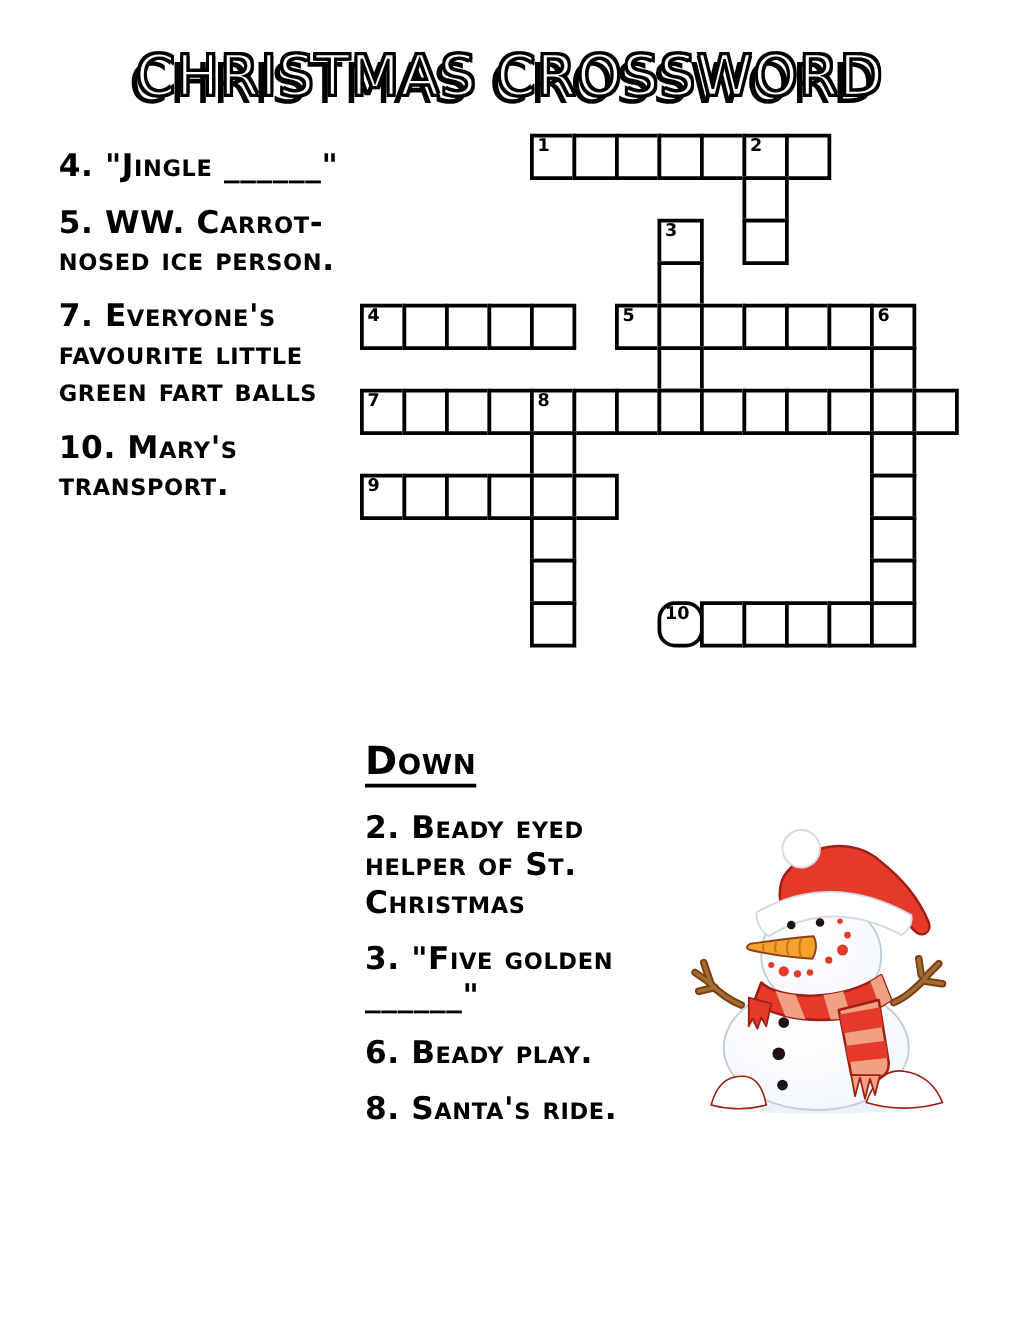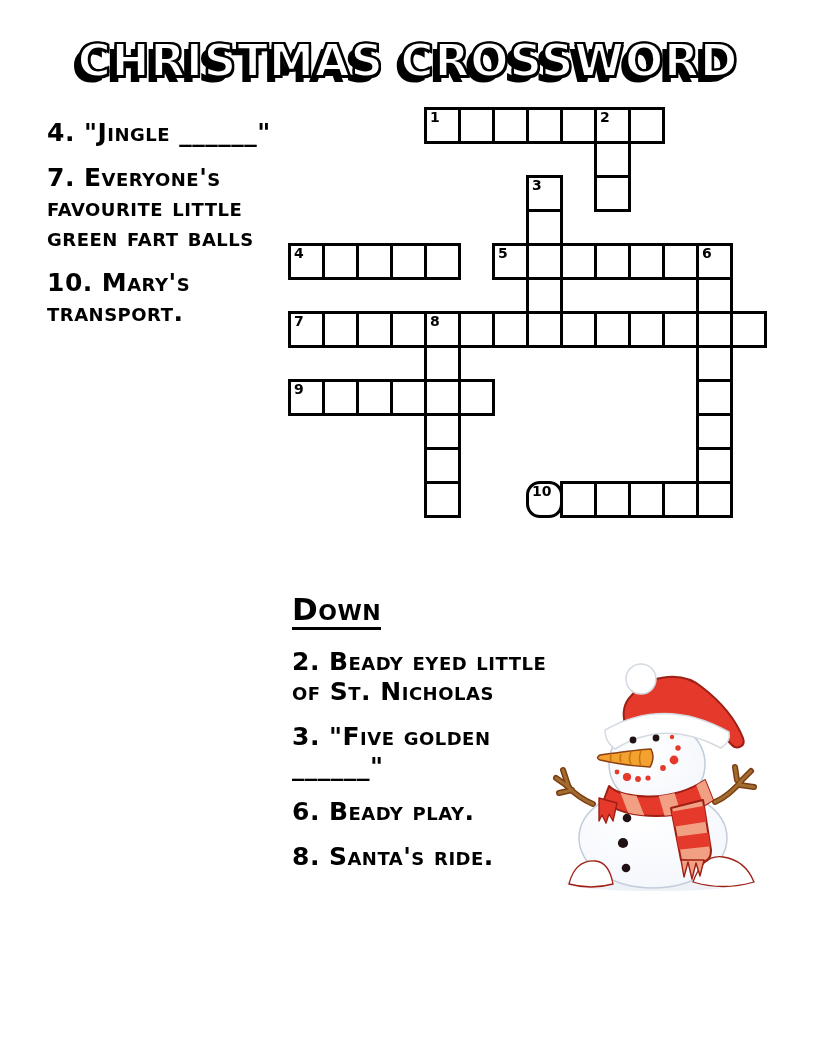--- a/index.html
+++ b/index.html
@@ -14,21 +14,21 @@
   }
 
   
   h1.title {
     position: absolute;
     top: 34px; left: 0; width: 816px;
     margin: 0;
     text-align: center;
     font-size: 45px;
     line-height: 54px;
-    font-weight: bold;
+    font-weight: normal;
     letter-spacing: 1px;
     color: #ffffff;
     -webkit-text-stroke: 2px var(--ink, #000);
     text-shadow:
       -1.5px -1.5px 0 var(--ink, #000),
        1.5px -1.5px 0 var(--ink, #000),
       -1.5px  1.5px 0 var(--ink, #000),
        1.5px  1.5px 0 var(--ink, #000),
       -6px 6px 0 var(--ink, #000);
   }
@@ -77,27 +77,28 @@
 </style>
 </head>
 <body>
 
 <div class="page">
 
   <h1 class="title">CHRISTMAS CROSSWORD</h1>
 
   <section class="clue-col" id="across-col">
     <p class="clue"><span class="num">4.</span><span>"Jingle ______"</span></p>
+    <p class="clue"><span class="num">5.</span><span>WW. Carrot-nosed ice person.</span></p>
     <p class="clue"><span class="num">7.</span><span>Everyone's favourite little green fart balls</span></p>
     <p class="clue"><span class="num">10.</span><span>Mary's transport.</span></p>
   </section>
 
   <section class="clue-col" id="down-col">
     <h2>Down</h2>
-    <p class="clue"><span class="num">2.</span><span>Beady eyed little of St. Nicholas</span></p>
+    <p class="clue"><span class="num">2.</span><span>Beady eyed helper of St. Christmas</span></p>
     <p class="clue"><span class="num">3.</span><span>"Five golden ______"</span></p>
     <p class="clue"><span class="num">6.</span><span>Beady play.</span></p>
     <p class="clue"><span class="num">8.</span><span>Santa's ride.</span></p>
   </section>
 
   <div id="grid">
       <div class="cell" style="left: 136px; top: 0px;">
         <span class="cnum">1</span>
       </div>
       <div class="cell" style="left: 170px; top: 0px;"></div>

